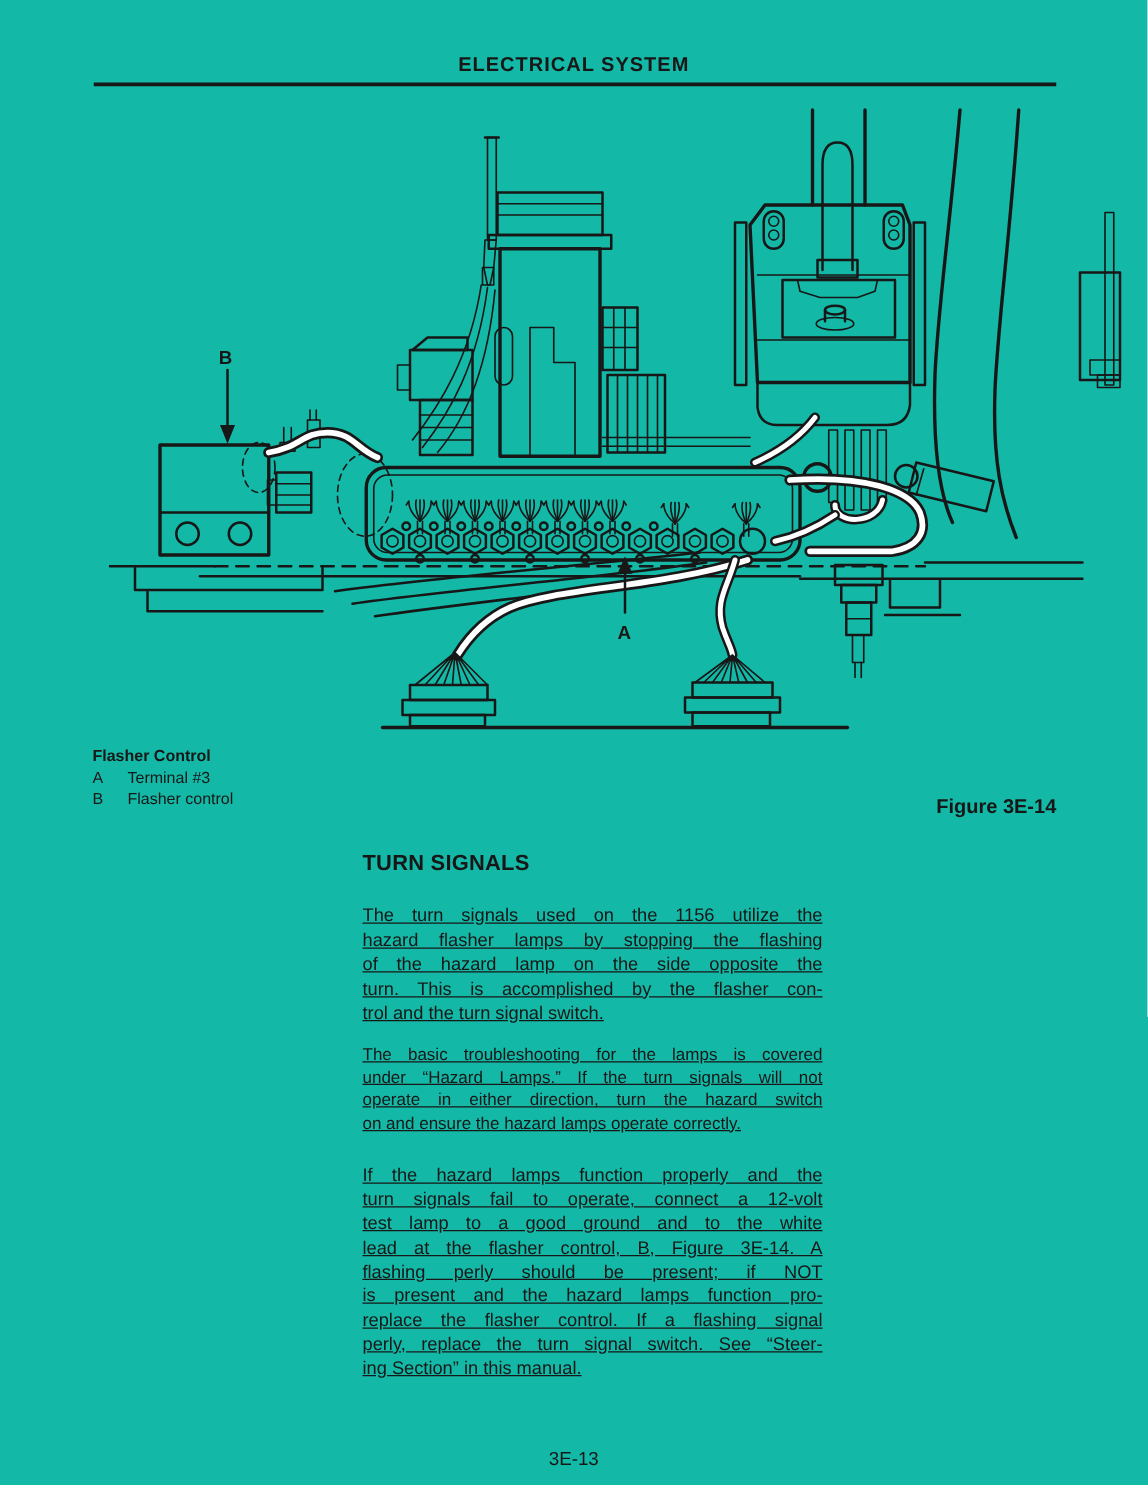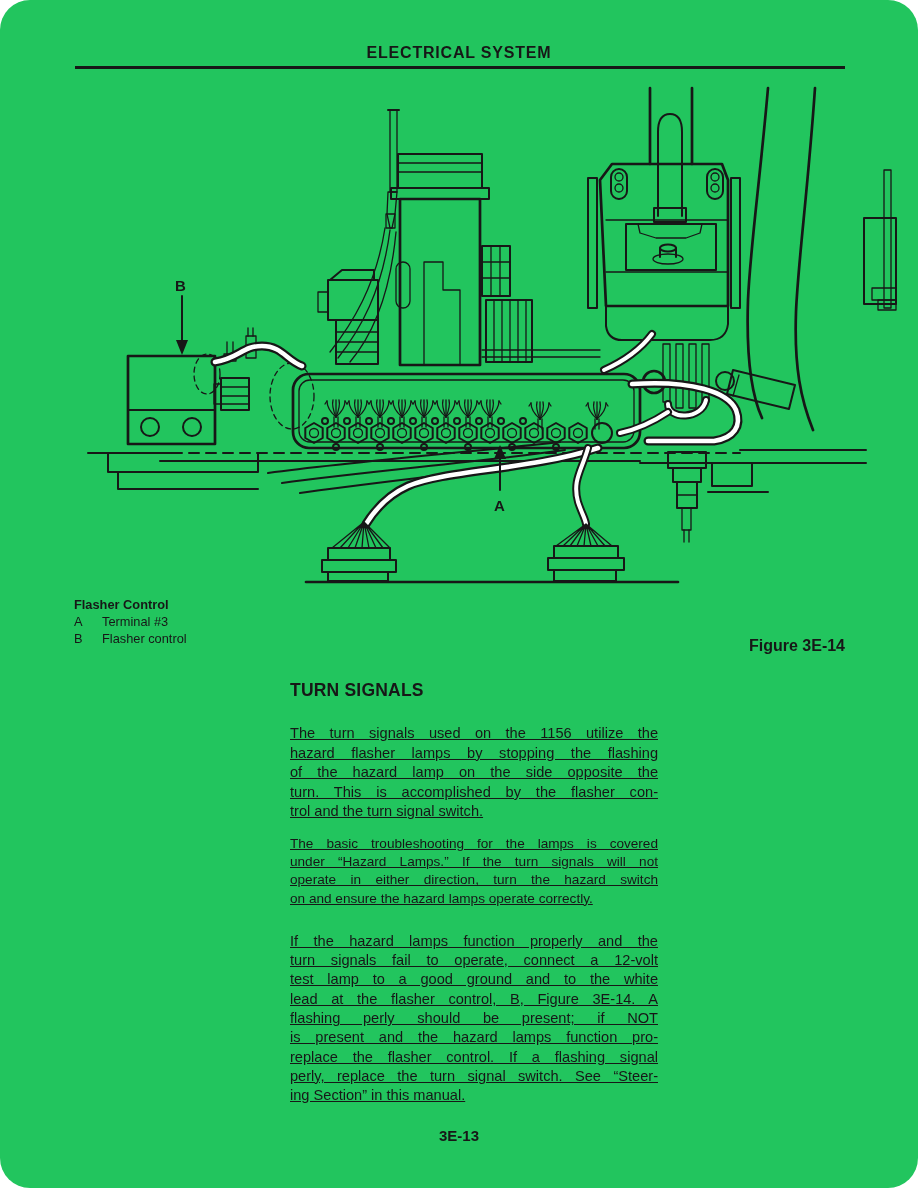--- a/index.html
+++ b/index.html
@@ -1,21 +1,20 @@
 <!DOCTYPE html>
 <html style="--ink: #171717;"><head>
 <meta charset="utf-8">
 <style>
   :root{ --ink:#171717; }
   html,body{margin:0;padding:0;background:#ffffff;}
   .page{
-    position:relative; width:918px; height:1188px; background:#22c55e;
+    position:relative; width:918px; height:1188px; background:#14b8a6;
     font-family:"Liberation Sans","DejaVu Sans",sans-serif; color:var(--ink);
     overflow:hidden;
-    border-radius:30px;
   }
   .header-title{
     position:absolute; top:44px; left:0; width:100%;
     text-align:center; font-size:16px; font-weight:700; letter-spacing:.8px;
   }
   .header-rule{
     position:absolute; top:66px; left:75px; width:770px; height:2.5px;
     background:var(--ink);
   }
   .fig-svg{ position:absolute; left:0; top:0; width:918px; height:660px; }
@@ -38,22 +37,22 @@
     position:absolute; right:73px; top:597px; font-size:16px; font-weight:700;margin-top:40px;
   }
   .body-text{ position:absolute; left:290px; top:680px; width:368px; }
   .section-heading{ font-size:17.5px; font-weight:700; margin:0 0 23px 0; letter-spacing:.2px; }
   .para{ font-size:14.6px; line-height:19.6px; margin:0 0 13px 0;text-decoration:underline; }
   .para.p2{ font-size:13.6px; line-height:18.2px; margin-bottom:24px; }
   .para.p3{ margin-bottom:0; line-height:19.3px; }
   .jline{ text-align:justify; text-align-last:justify; }
   .jline.last{ text-align-last:left; }
   .footer{
-    position:absolute; top:1127px; left:0; width:100%;
-    text-align:center; font-size:15px; font-weight:700;
+    position:absolute; top:1159px; left:0; width:100%;
+    text-align:center; font-size:15px; font-weight:400;
   }
 </style>
 </head>
 <body>
 
 <div class="page">
 
   <div class="header-title">ELECTRICAL SYSTEM</div>
   <div class="header-rule"></div>
 

